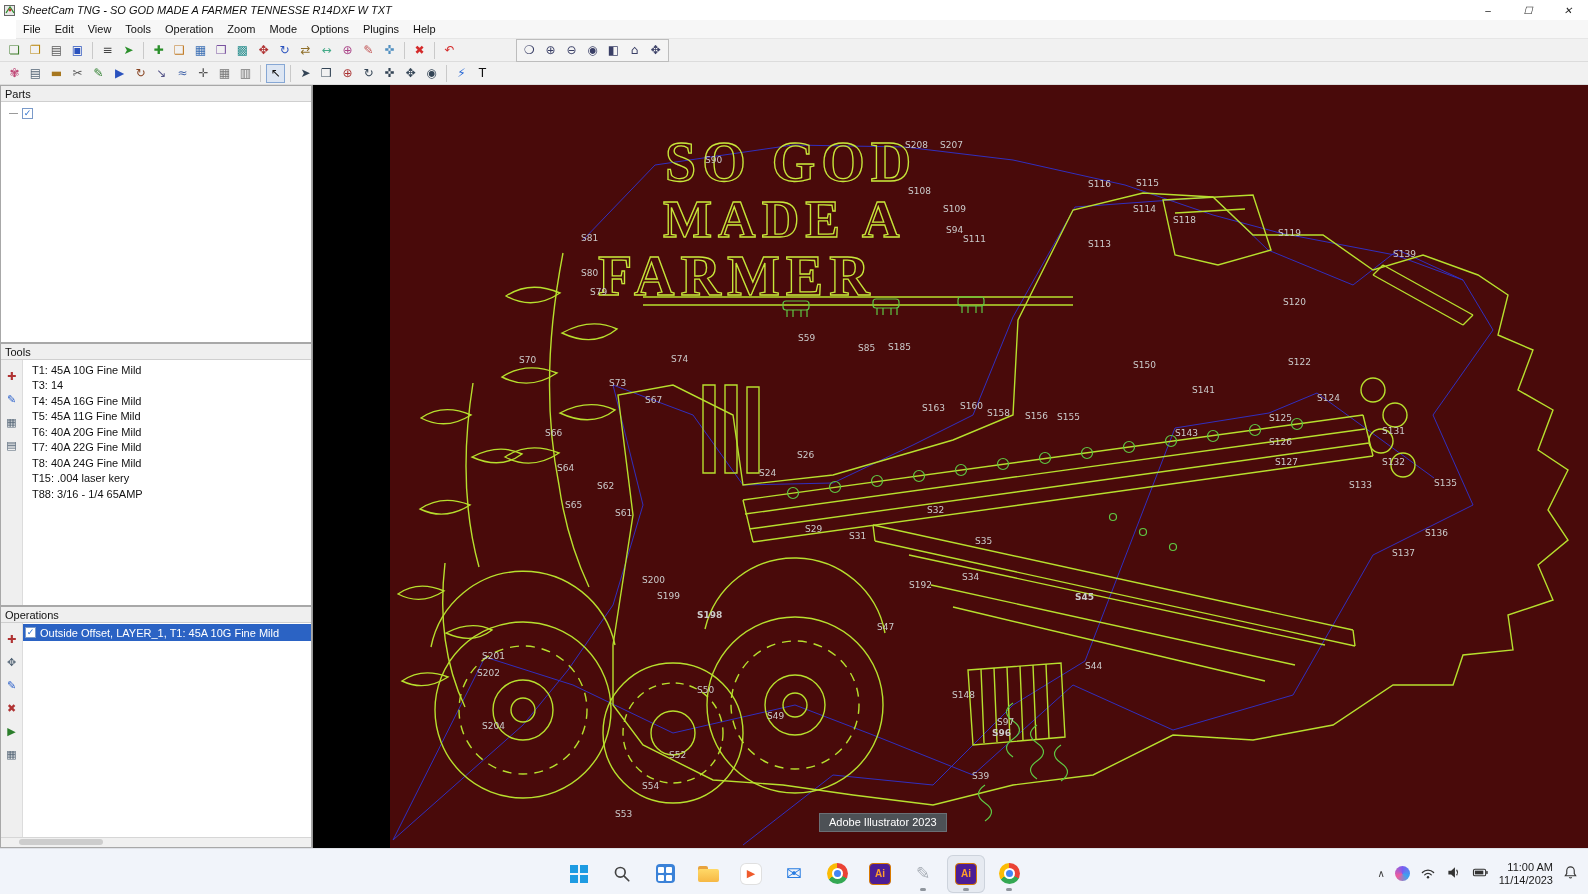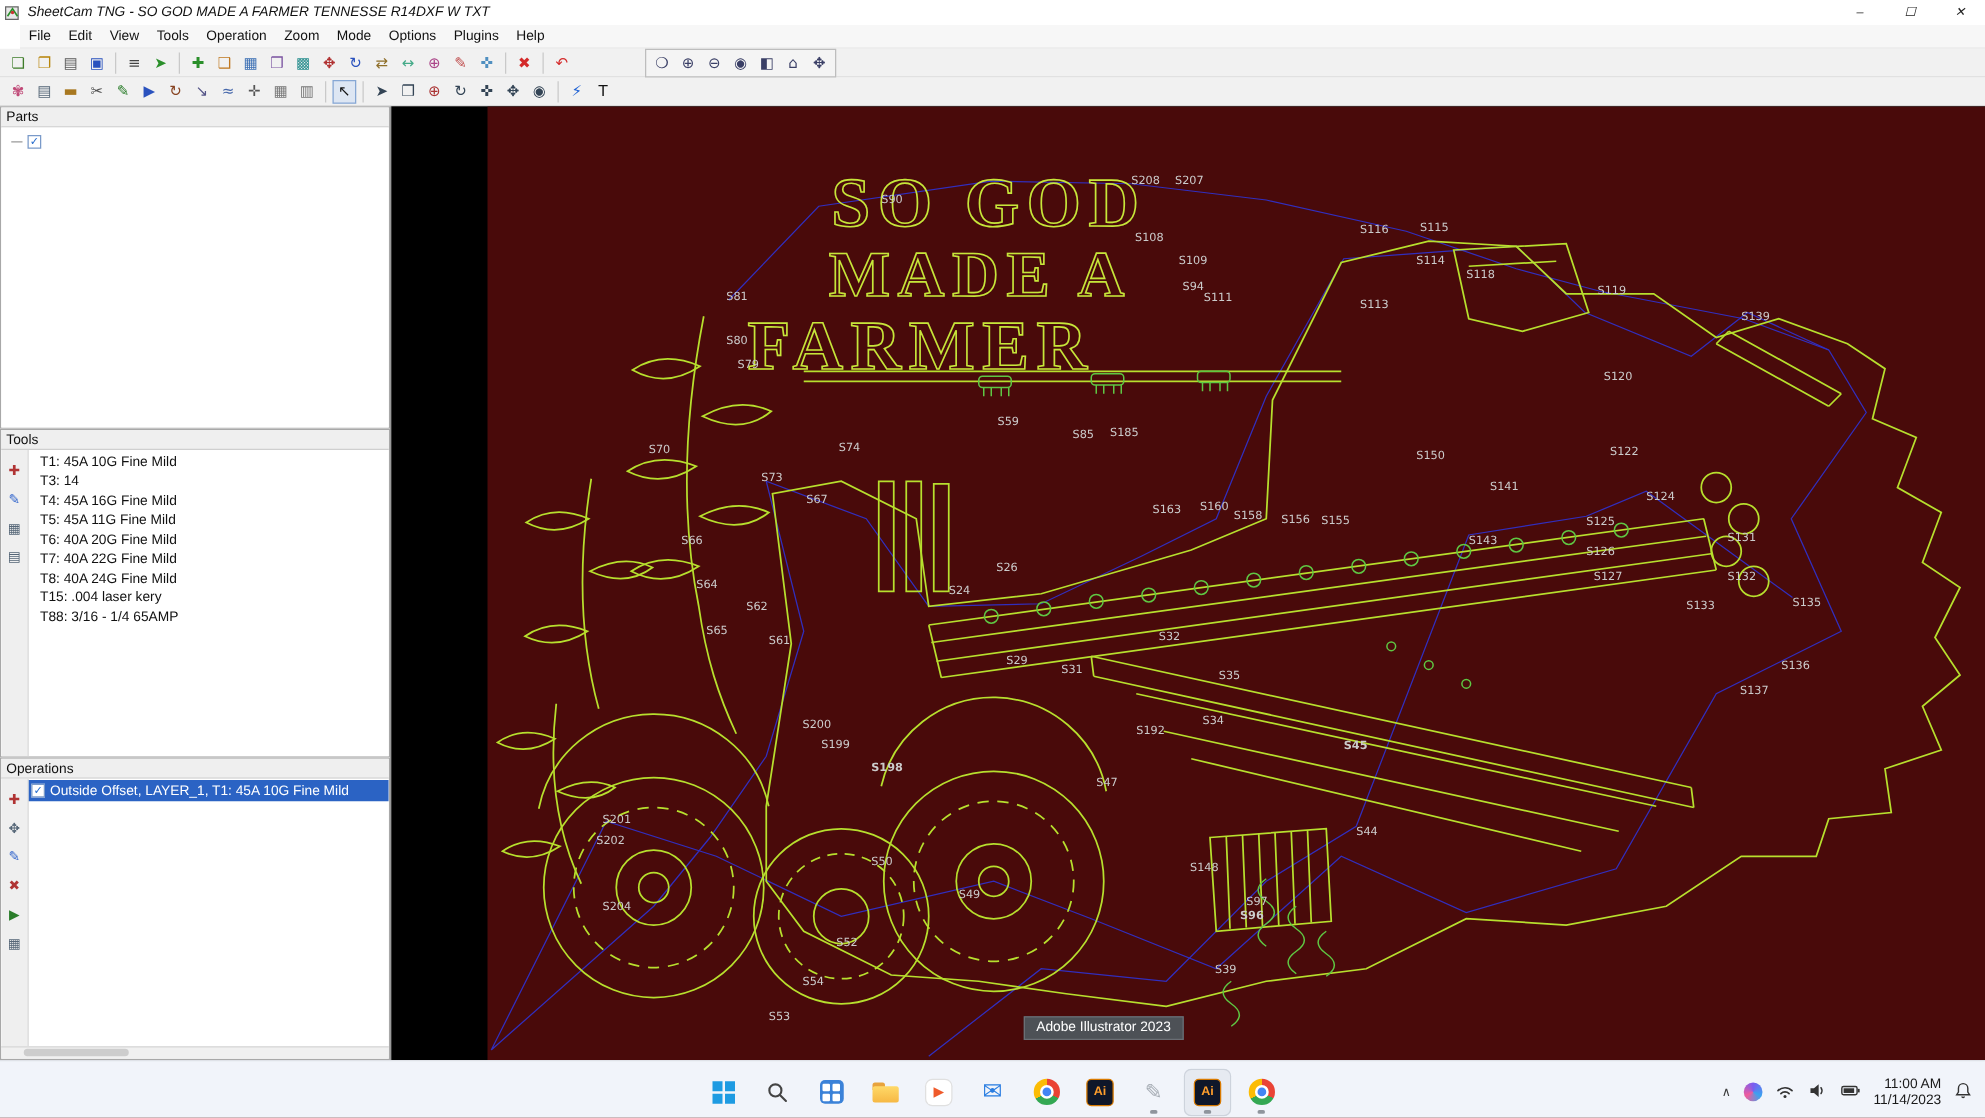--- a/index.html
+++ b/index.html
@@ -72,21 +72,21 @@
   .widgets-tile{width:19px;height:19px;border-radius:4px;background:#3b82d8;display:grid;grid-template-columns:6px 6px;grid-template-rows:6px 6px;gap:2px;align-content:center;justify-content:center;}
   .widgets-tile span{background:#fff;border-radius:1px;display:block;}
   .folder{position:relative;width:21px;height:16px;}
   .folder-tab{position:absolute;left:0;top:0;width:10px;height:6px;background:#e8a33d;border-radius:2px 2px 0 0;}
   .folder-body{position:absolute;left:0;top:3px;right:0;bottom:0;background:linear-gradient(#ffd968,#f6b844);border-radius:2px;}
   .media-tile{width:20px;height:20px;border-radius:5px;background:#fff;box-shadow:0 0 0 1px #e0e0e0;display:flex;align-items:center;justify-content:center;font-size:11px;color:#ef5a2b;}
   .mail-glyph{font-size:19px;color:#2a7de1;line-height:1;}
   .chrome{width:21px;height:21px;border-radius:50%;background:conic-gradient(#ea4335 0 33%,#34a853 0 66%,#fbbc05 0 100%);display:flex;align-items:center;justify-content:center;}
   .chrome-ring{width:11px;height:11px;border-radius:50%;background:#fff;display:flex;align-items:center;justify-content:center;}
   .chrome-core{width:7px;height:7px;border-radius:50%;background:#4285f4;}
-  .ai-tile{width:22px;height:22px;border-radius:4px;background:#0f172a;border:1px solid #d97a00;color:#ff9e2c;font-size:10px;font-weight:bold;display:flex;align-items:center;justify-content:center;box-sizing:border-box;}
+  .ai-tile{width:22px;height:22px;border-radius:4px;background:#4c1d95;border:1px solid #d97a00;color:#ff9e2c;font-size:10px;font-weight:bold;display:flex;align-items:center;justify-content:center;box-sizing:border-box;}
   .marker-glyph{font-size:17px;color:#a7adb5;line-height:1;}
   .tray{margin-left:auto;display:flex;align-items:center;gap:10px;padding-right:10px;height:100%;}
   .tray-chevron{font-size:10px;color:#3a3a3a;}
   .tray-app{width:15px;height:15px;border-radius:50%;background:conic-gradient(#7b5cf0,#3aa3f0,#f05c9c,#7b5cf0);display:inline-block;}
   .clock{font-size:11px;line-height:13px;text-align:right;color:#1a1a1a;}
 </style>
 </head>
 <body>
 
 <div class="titlebar">

